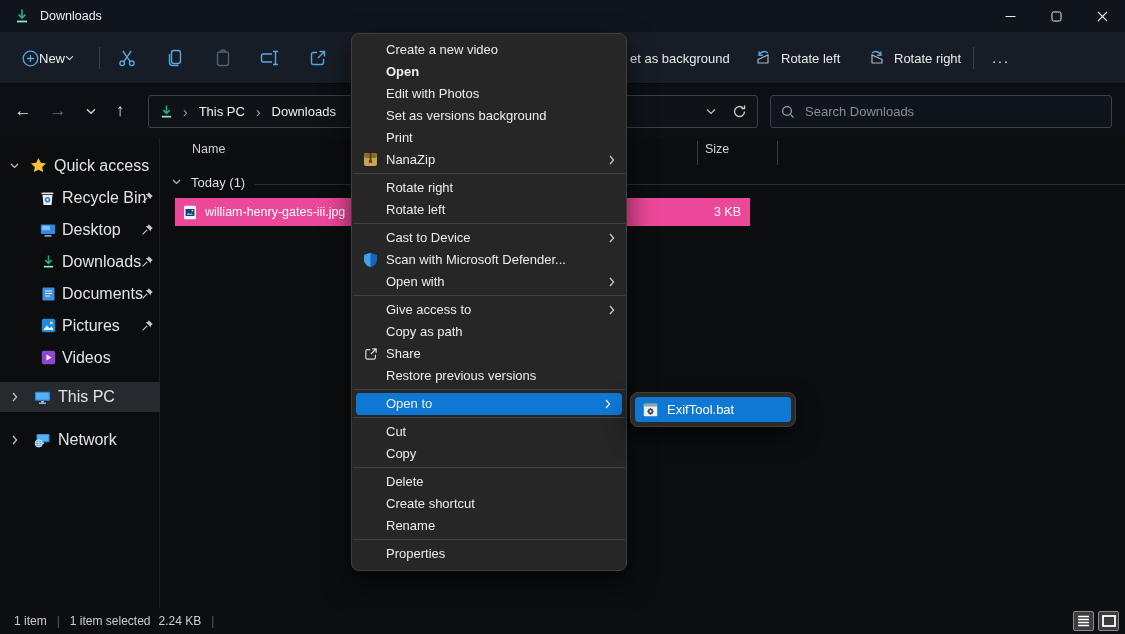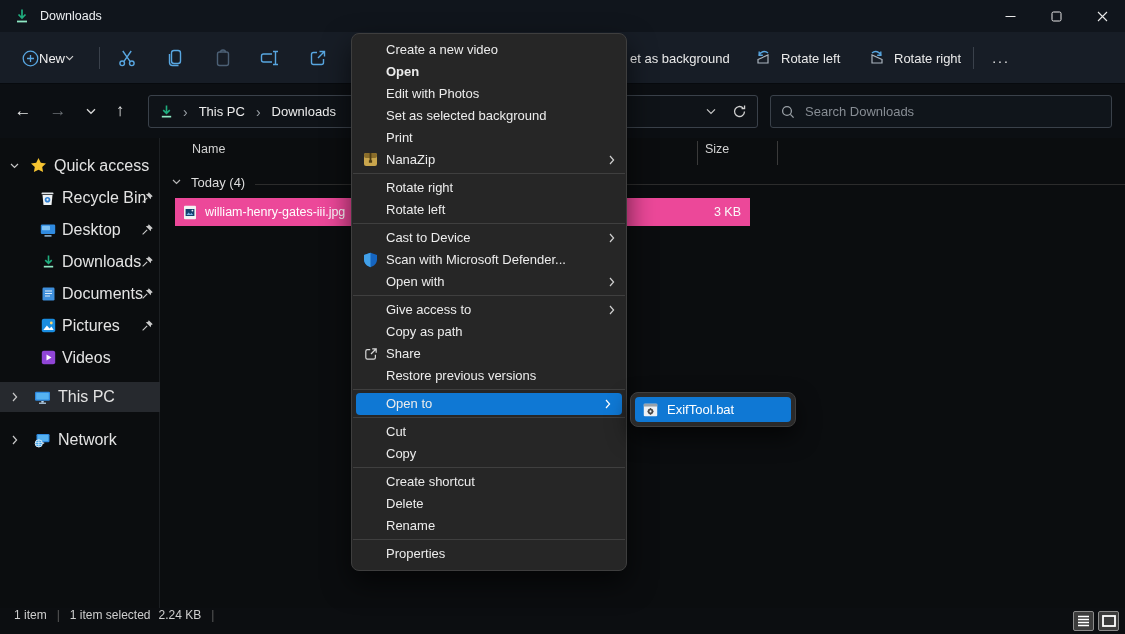--- a/index.html
+++ b/index.html
@@ -62,21 +62,21 @@
   .group-row { position:absolute; top:34px; left:0; width:965px; height:24px; }
   .group-row .gchev { position:absolute; left:12px; top:7px; }
   .group-row .glabel { position:absolute; left:31px; top:3px; font-size:13px; color:#dcdcdc; }
   .group-line { position:absolute; top:46px; left:95px; right:0; height:1px; background:#2c2c2c; }
   .file-row { position:absolute; left:15px; top:60px; width:575px; height:28px; background:#ec4899; display:flex; align-items:center; }
   .file-row .f-icon { margin-left:8px; }
   .file-row .f-name { margin-left:8px; font-size:12.5px; color:#ffffff; }
   .file-row .f-size { position:absolute; right:9px; font-size:12.5px; color:#fafafa; }
 
   
-  .statusbar { position:absolute; left:0; top:608px; width:1125px; height:26px; background:#0c0e11; display:flex; align-items:flex-start; }
+  .statusbar { position:absolute; left:0; top:608px; width:1125px; height:26px; background:#0c0e11; display:flex; align-items:center; }
   .statusbar .st-text { font-size:12px; color:#cfcfcf; }
   .statusbar .st-sep { color:#5a5a5a; margin:0 10px; font-size:12px; }
   .st-left { display:flex; align-items:center; margin-left:14px; }
   .view-btns { position:absolute; right:6px; top:3px; display:flex; gap:4px; }
   .view-btn { width:21px; height:20px; border:1px solid #8b8b8b; background:#3c3c3c; display:flex; align-items:center; justify-content:center; border-radius:2px; }
 
   
   .context-menu { position:absolute; left:351px; top:33px; width:276px; background:#262626; border:1px solid #3e3e3e; border-radius:8px; padding:5px 0; box-shadow:0 12px 28px rgba(0,0,0,.6); z-index:20; }
   .menu-item { position:relative; height:22px; line-height:22px; padding-left:34px; font-size:13px; color:#ececec; white-space:nowrap; }
   .menu-item.bold { font-weight:bold; }
@@ -398,21 +398,21 @@
     <div class="col-header" style="left:545px">Size</div>
     <div class="col-div" style="left:537px"></div>
     <div class="col-div" style="left:617px"></div>
 
     <div class="group-row">
       <span class="gchev">
         <svg width="9" height="6" viewBox="0 0 9 6" fill="none">
             <path d="M1 1l3.5 3.5L8 1" stroke="#b8b8b8" stroke-width="1.2"></path>
           </svg>
       </span>
-      <span class="glabel">Today (4)</span>
+      <span class="glabel">Today (1)</span>
     </div>
     <div class="group-line"></div>
 
     <div class="file-row">
       <span class="f-icon">
         <svg width="14" height="15" viewBox="0 0 14 15">
             <rect x="1" y="0.8" width="12" height="13.4" rx="1" fill="#f2f2f2"></rect>
             <rect x="2.6" y="4" width="8.8" height="7" fill="#15406e"></rect>
             <path d="M3.4 10l2.2-2.6 1.6 1.8 1.2-1.2 1.8 2z" fill="#79b4e8"></path>
             <circle cx="9.4" cy="5.6" r="0.9" fill="#e8f0f8"></circle>
@@ -443,21 +443,21 @@
           <rect x="1" y="1" width="12" height="10" fill="none" stroke="#ffffff" stroke-width="1.8"></rect>
         </svg>
     </div>
   </div>
 </div>
 
 <div class="context-menu">
   <div class="menu-item"><span>Create a new video</span></div>
   <div class="menu-item bold"><span>Open</span></div>
   <div class="menu-item"><span>Edit with Photos</span></div>
-  <div class="menu-item"><span>Set as selected background</span></div>
+  <div class="menu-item"><span>Set as versions background</span></div>
   <div class="menu-item"><span>Print</span></div>
   <div class="menu-item">
     <span class="mi-icon">
       <svg width="15" height="15" viewBox="0 0 15 15">
           <rect x="1" y="1" width="13" height="13" rx="2" fill="#c9a64d"></rect>
           <rect x="1" y="1" width="13" height="5" rx="2" fill="#8a6d2a"></rect>
           <rect x="6.6" y="1" width="1.8" height="8" fill="#4d3c14"></rect>
           <rect x="5.9" y="8.3" width="3.2" height="2.4" rx="0.5" fill="#4d3c14"></rect>
         </svg>
     </span>
@@ -529,22 +529,22 @@
           <path d="M1 1l3.6 4L1 9" stroke="#ffffff" stroke-width="1.2"></path>
         </svg>
     </span>
   </div>
   <div class="menu-sep"></div>
 
   <div class="menu-item"><span>Cut</span></div>
   <div class="menu-item"><span>Copy</span></div>
   <div class="menu-sep"></div>
 
+  <div class="menu-item"><span>Delete</span></div>
   <div class="menu-item"><span>Create shortcut</span></div>
-  <div class="menu-item"><span>Delete</span></div>
   <div class="menu-item"><span>Rename</span></div>
   <div class="menu-sep"></div>
 
   <div class="menu-item"><span>Properties</span></div>
 </div>
 
 <div class="submenu">
   <div class="sub-item">
     <span>
       <svg width="15" height="14" viewBox="0 0 16 15">

